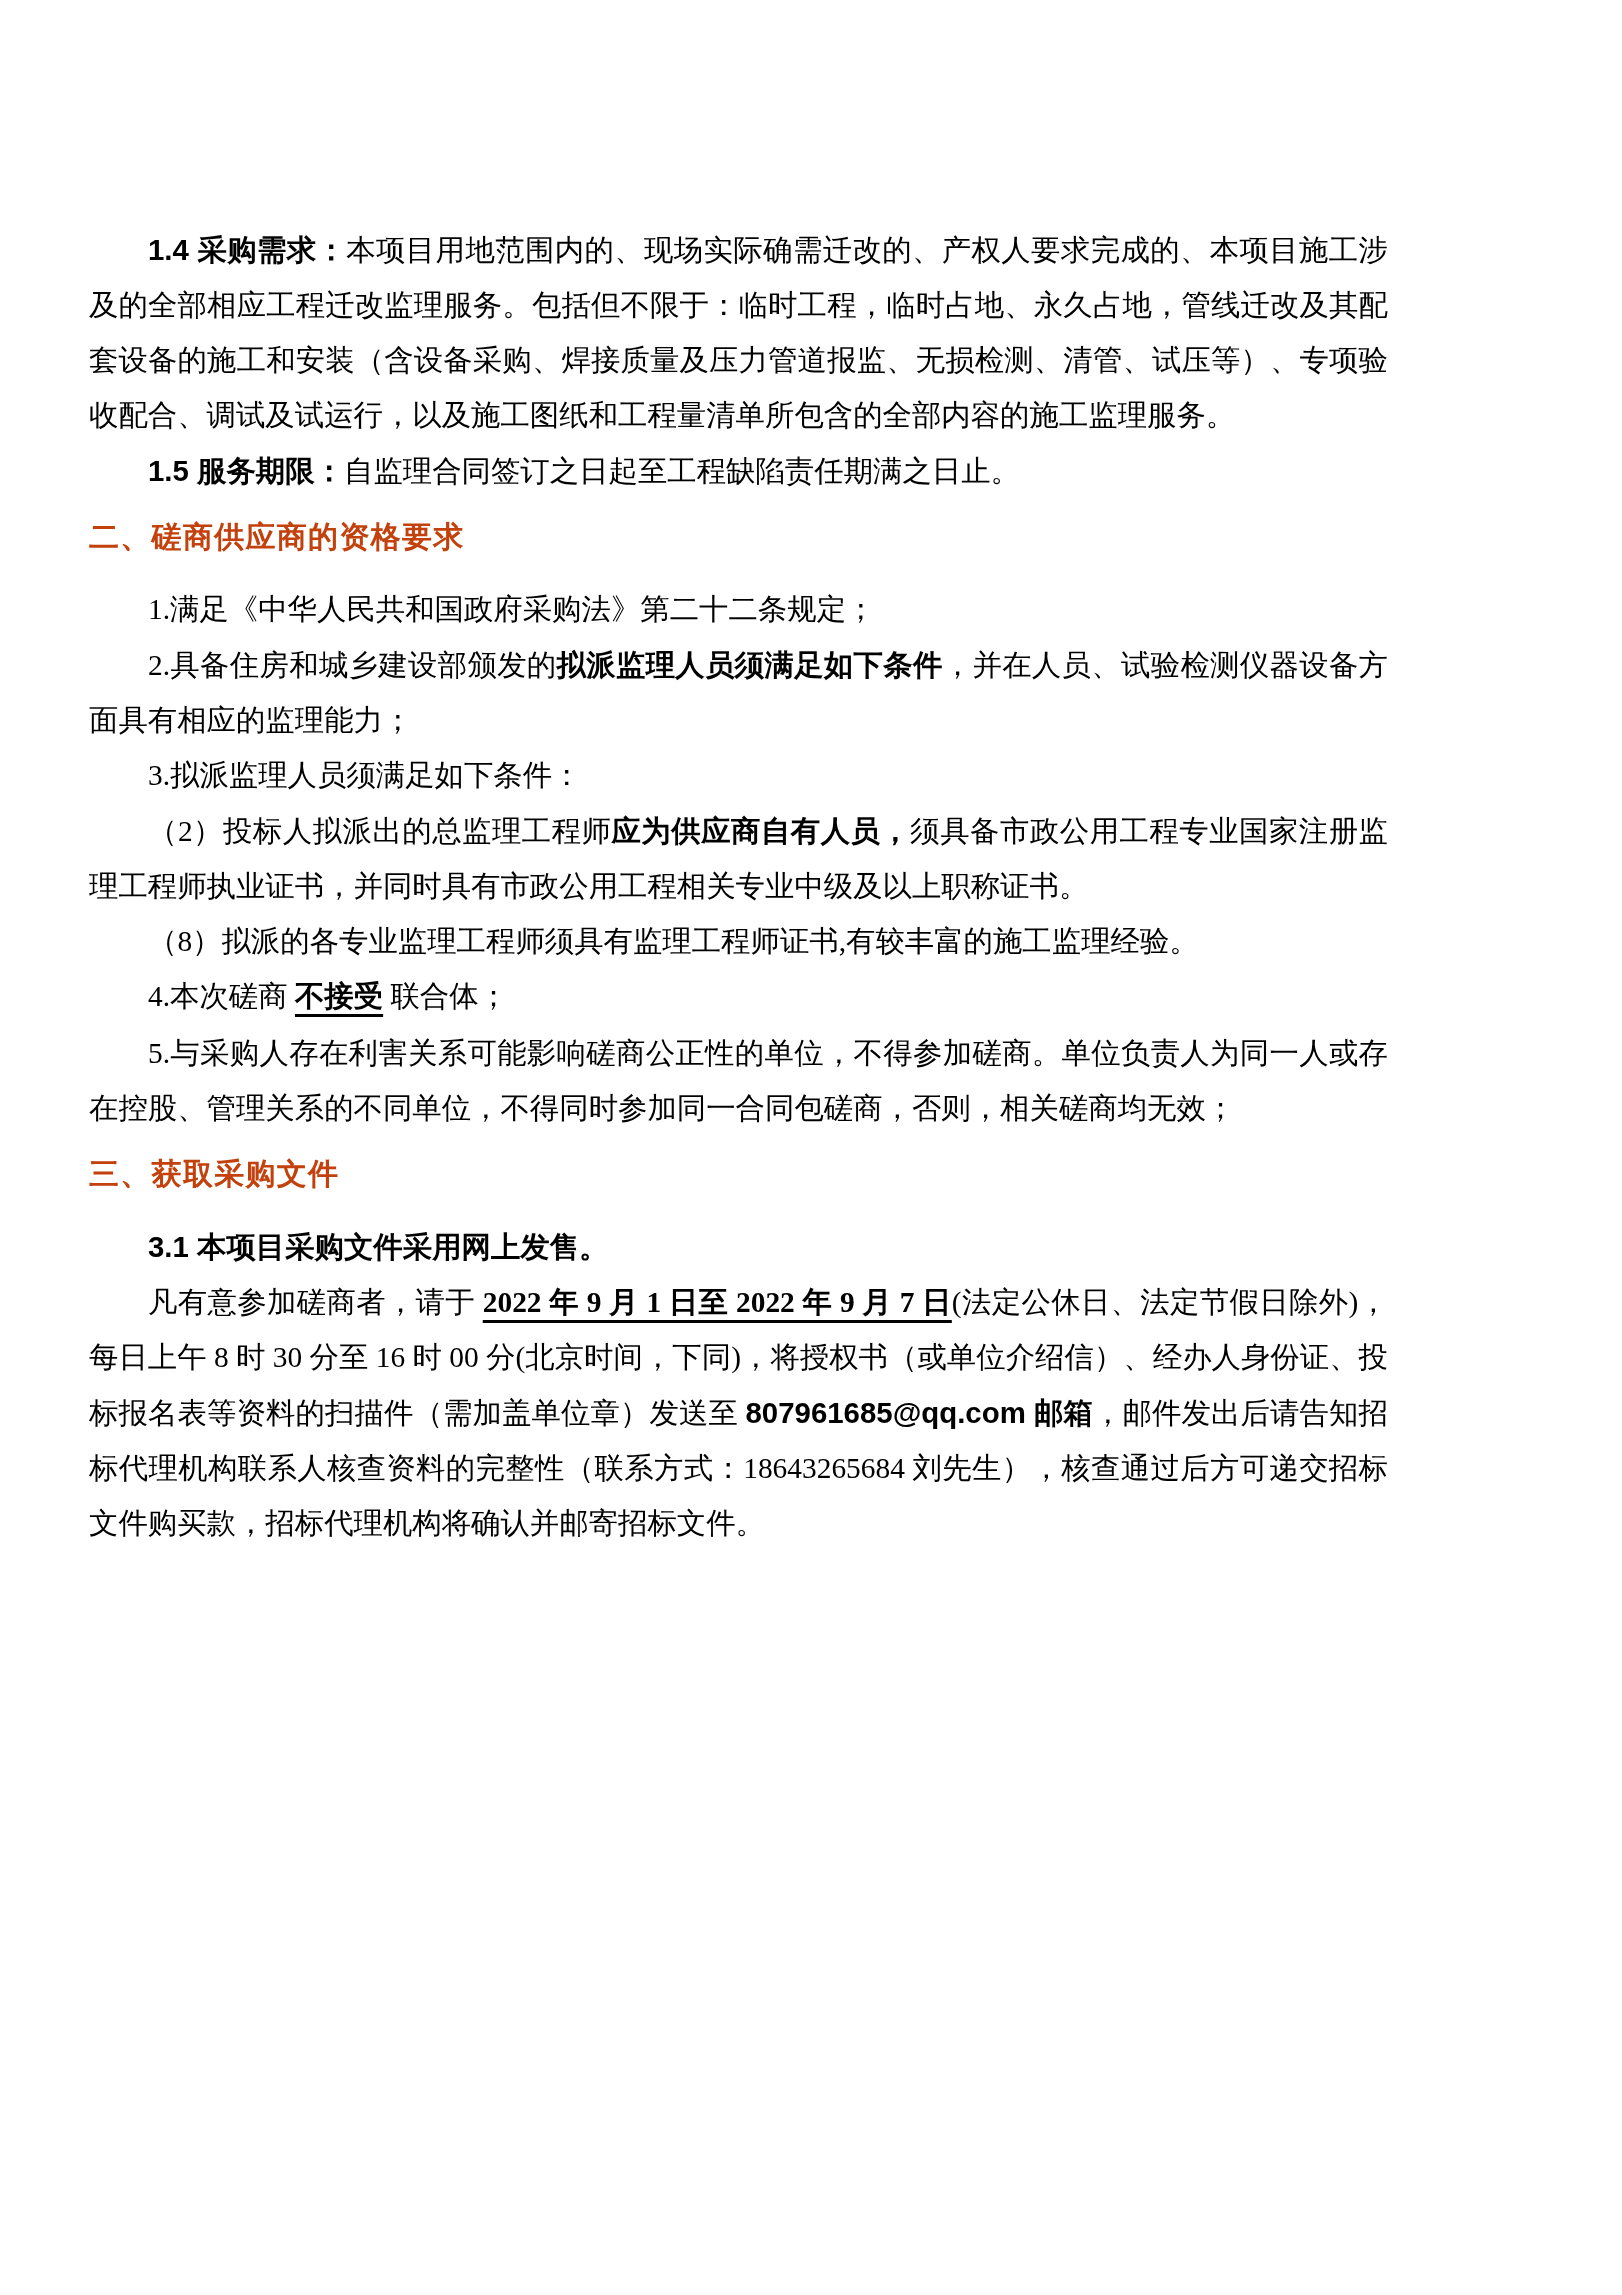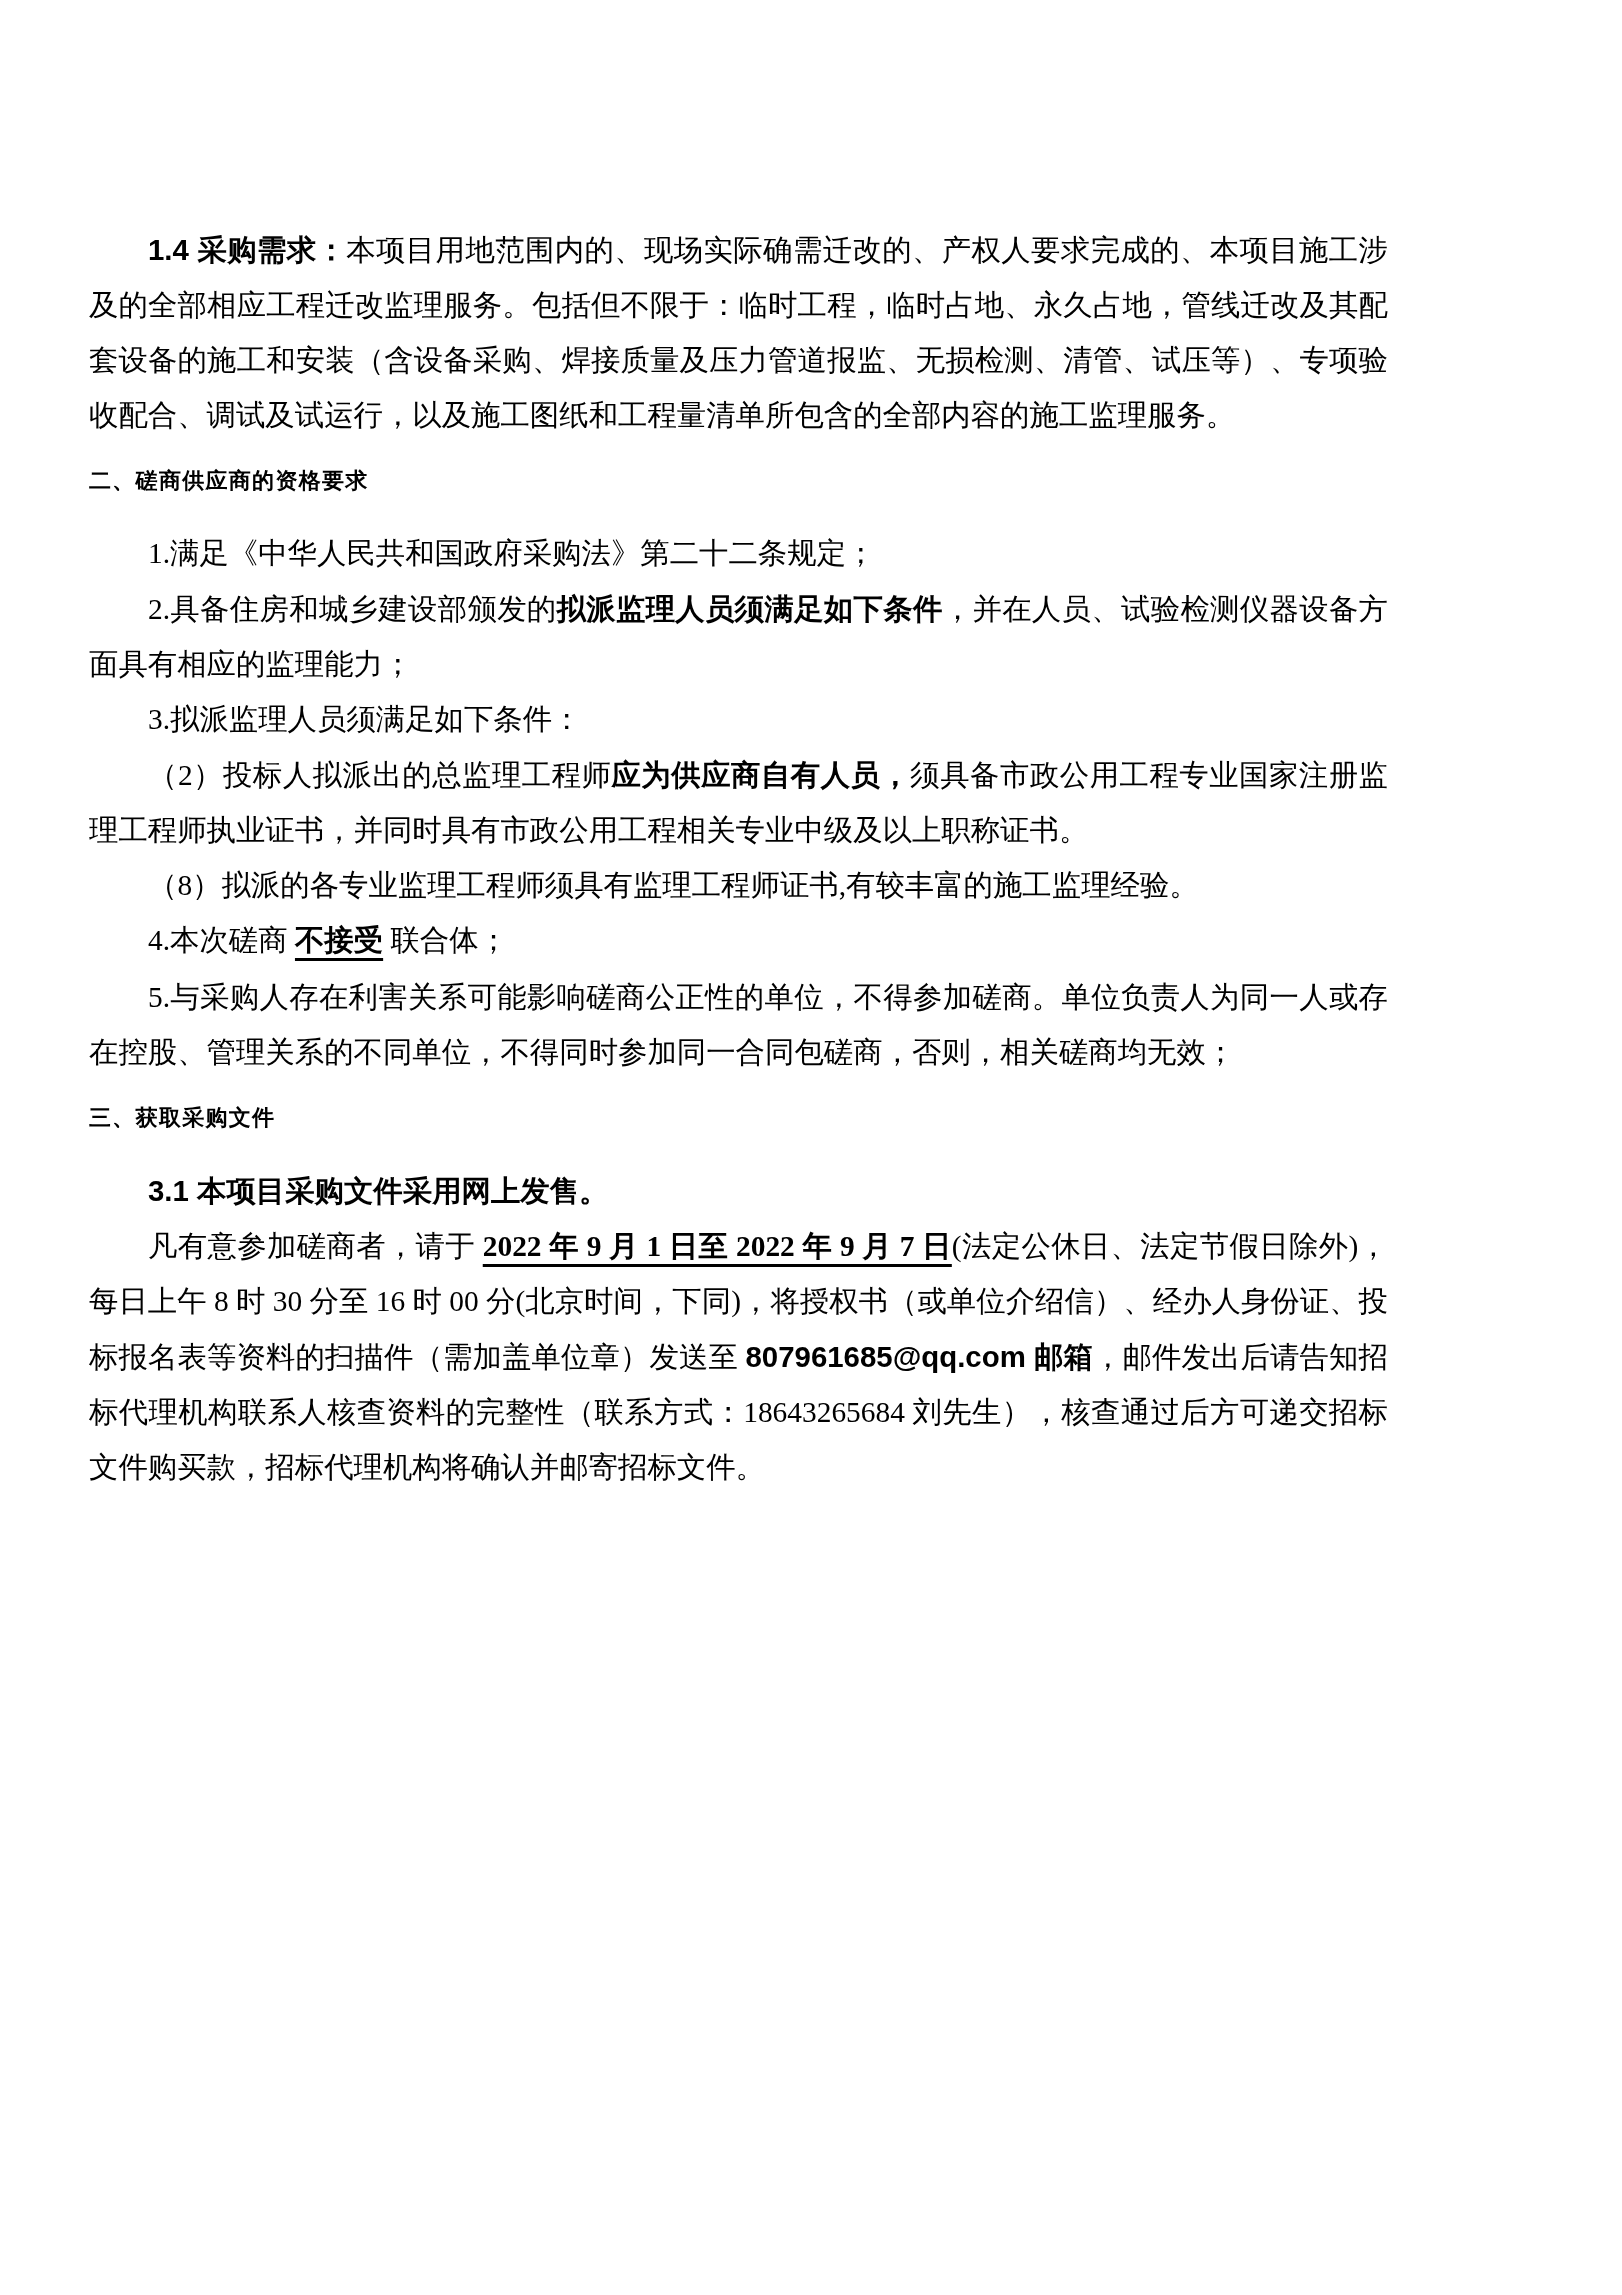--- a/index.html
+++ b/index.html
@@ -25,23 +25,23 @@
     font-size: 29.4px;
     line-height: 55px;
     color: #000000;
     text-align: justify;
     text-indent: 59px;
     margin: 0;
   }
   .heading1 {
     font-family: "Liberation Sans", sans-serif;
     font-weight: bold;
-    font-size: 22px;
+    font-size: 30px;
     line-height: 65px;
-    color: #000000;
+    color: #c2410c;
     text-align: left;
     text-indent: 0;
     margin: 5.2px 0 13px 0;
     letter-spacing: 1.3px;
   }
   .seg { white-space: pre-wrap; }
   .seg-normal { }
   .seg-hei {
     font-family: "Liberation Sans", sans-serif;
     font-weight: bold;
@@ -61,20 +61,21 @@
     text-decoration-thickness: 2.6px;
     text-underline-offset: 7.9px;
   }
 </style>
 </head>
 <body>
 
 <div class="page">
   <main class="doc-body" id="doc-body">
       <p class="para"><span class="seg seg-hei">1.4 采购需求：</span><span class="seg seg-normal">本项目用地范围内的、现场实际确需迁改的、产权人要求完成的、本项目施工涉及的全部相应工程迁改监理服务。包括但不限于：临时工程，临时占地、永久占地，管线迁改及其配套设备的施工和安装（含设备采购、焊接质量及压力管道报监、无损检测、清管、试压等）、专项验收配合、调试及试运行，以及施工图纸和工程量清单所包含的全部内容的施工监理服务。</span></p>
+      <p class="para"><span class="seg seg-hei">1.5 服务期限：</span><span class="seg seg-normal">自监理合同签订之日起至工程缺陷责任期满之日止。</span></p>
       <h2 class="heading1"><span class="seg seg-normal">二、磋商供应商的资格要求</span></h2>
       <p class="para"><span class="seg seg-normal">1.满足《中华人民共和国政府采购法》第二十二条规定；</span></p>
       <p class="para"><span class="seg seg-normal">2.具备住房和城乡建设部颁发的</span><span class="seg seg-hei">拟派监理人员须满足如下条件</span><span class="seg seg-normal">，并在人员、试验检测仪器设备方面具有相应的监理能力；</span></p>
       <p class="para"><span class="seg seg-normal">3.拟派监理人员须满足如下条件：</span></p>
       <p class="para"><span class="seg seg-normal">（2）投标人拟派出的总监理工程师</span><span class="seg seg-hei">应为供应商自有人员，</span><span class="seg seg-normal">须具备市政公用工程专业国家注册监理工程师执业证书，并同时具有市政公用工程相关专业中级及以上职称证书。</span></p>
       <p class="para"><span class="seg seg-normal">（8）拟派的各专业监理工程师须具有监理工程师证书,有较丰富的施工监理经验。</span></p>
       <p class="para"><span class="seg seg-normal">4.本次磋商 </span><span class="seg seg-hei-u">不接受</span><span class="seg seg-normal"> 联合体；</span></p>
       <p class="para"><span class="seg seg-normal">5.与采购人存在利害关系可能影响磋商公正性的单位，不得参加磋商。单位负责人为同一人或存在控股、管理关系的不同单位，不得同时参加同一合同包磋商，否则，相关磋商均无效；</span></p>
       <h2 class="heading1"><span class="seg seg-normal">三、获取采购文件</span></h2>
       <p class="para"><span class="seg seg-hei">3.1 本项目采购文件采用网上发售。</span></p>

